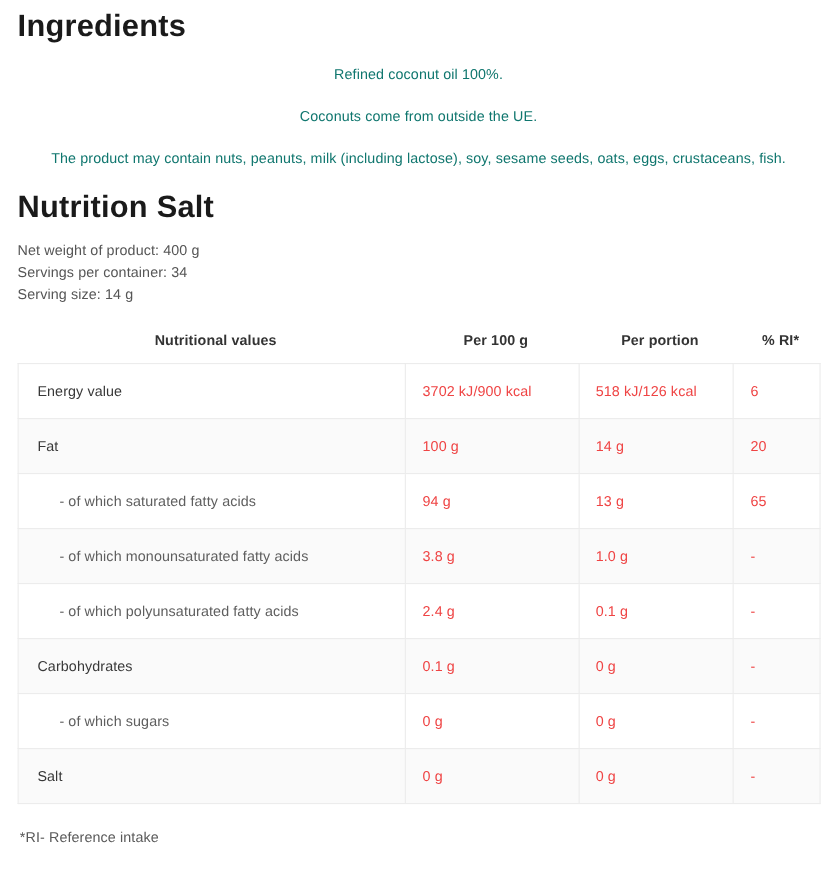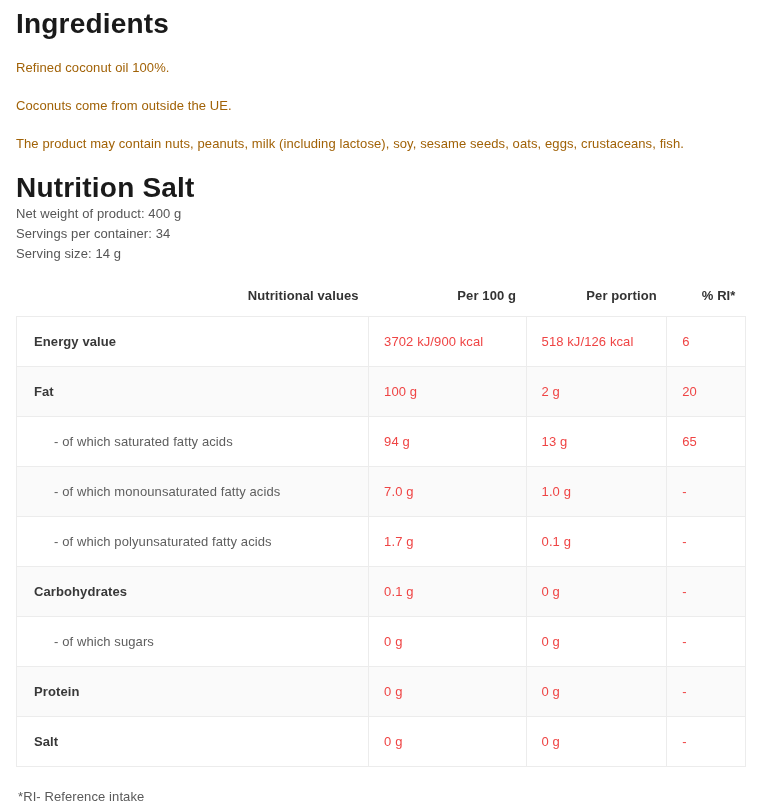--- a/index.html
+++ b/index.html
@@ -19,26 +19,27 @@
     font-size: 28px;
     line-height: 28px;
     font-weight: 700;
     color: #1a1a1a;
     letter-spacing: 0.2px;
     margin: 0;
   }
   .body-text {
     font-size: 13px;
     line-height: 16px;
-    color: #a16207;
+    color: #0f766e;
     margin: 22px 0 0 0;
     letter-spacing: 0.1px;
+    text-align: center;
   }
   .nutrition-section { margin-top: 22px; }
-  .meta-block { margin-top: 2px; }
+  .meta-block { margin-top: 16px; }
   .meta-line {
     font-size: 13px;
     line-height: 20px;
     color: #565656;
     margin: 0;
     letter-spacing: 0.1px;
   }
   table.nutrition-table {
     border-collapse: collapse;
     width: 730px;
@@ -48,38 +49,38 @@
   }
   .nutrition-table col.c1 { width: 48.3%; }
   .nutrition-table col.c2 { width: 21.6%; }
   .nutrition-table col.c3 { width: 19.3%; }
   .nutrition-table col.c4 { width: 10.8%; }
   .nutrition-table thead th {
     border: none;
     background: #ffffff;
     font-weight: 700;
     color: #333333;
-    text-align: right;
+    text-align: center;
     height: 40px;
     padding: 0 10px 0 17px;
     vertical-align: middle;
     letter-spacing: 0.1px;
   }
   .nutrition-table tbody td {
     border: 1px solid #ececec;
     height: 50px;
     padding: 0 10px 0 15px;
     vertical-align: middle;
     color: #ef4444;
     letter-spacing: 0.1px;
   }
   .nutrition-table tbody td.row-label {
     padding-left: 17px;
     color: #383838;
-    font-weight: 700;
+    font-weight: 400;
   }
   .nutrition-table tbody tr.sub-row td.row-label {
     padding-left: 37px;
     color: #5e5e5e;
     font-weight: 400;
     margin-left: 37px;
   }
   .nutrition-table tbody tr:nth-child(even) { background: #fafafa; }
   .nutrition-table tbody tr:nth-child(odd)  { background: #ffffff; }
   .footnote {
@@ -129,55 +130,49 @@
       <tbody>
         <tr>
           <td class="row-label">Energy value</td>
           <td>3702 kJ/900 kcal</td>
           <td>518 kJ/126 kcal</td>
           <td>6</td>
         </tr>
         <tr>
           <td class="row-label">Fat</td>
           <td>100 g</td>
-          <td>2 g</td>
+          <td>14 g</td>
           <td>20</td>
         </tr>
         <tr class="sub-row">
           <td class="row-label">- of which saturated fatty acids</td>
           <td>94 g</td>
           <td>13 g</td>
           <td>65</td>
         </tr>
         <tr class="sub-row">
           <td class="row-label">- of which monounsaturated fatty acids</td>
-          <td>7.0 g</td>
+          <td>3.8 g</td>
           <td>1.0 g</td>
           <td>-</td>
         </tr>
         <tr class="sub-row">
           <td class="row-label">- of which polyunsaturated fatty acids</td>
-          <td>1.7 g</td>
+          <td>2.4 g</td>
           <td>0.1 g</td>
           <td>-</td>
         </tr>
         <tr>
           <td class="row-label">Carbohydrates</td>
           <td>0.1 g</td>
           <td>0 g</td>
           <td>-</td>
         </tr>
         <tr class="sub-row">
           <td class="row-label">- of which sugars</td>
-          <td>0 g</td>
-          <td>0 g</td>
-          <td>-</td>
-        </tr>
-        <tr>
-          <td class="row-label">Protein</td>
           <td>0 g</td>
           <td>0 g</td>
           <td>-</td>
         </tr>
         <tr>
           <td class="row-label">Salt</td>
           <td>0 g</td>
           <td>0 g</td>
           <td>-</td>
         </tr>

